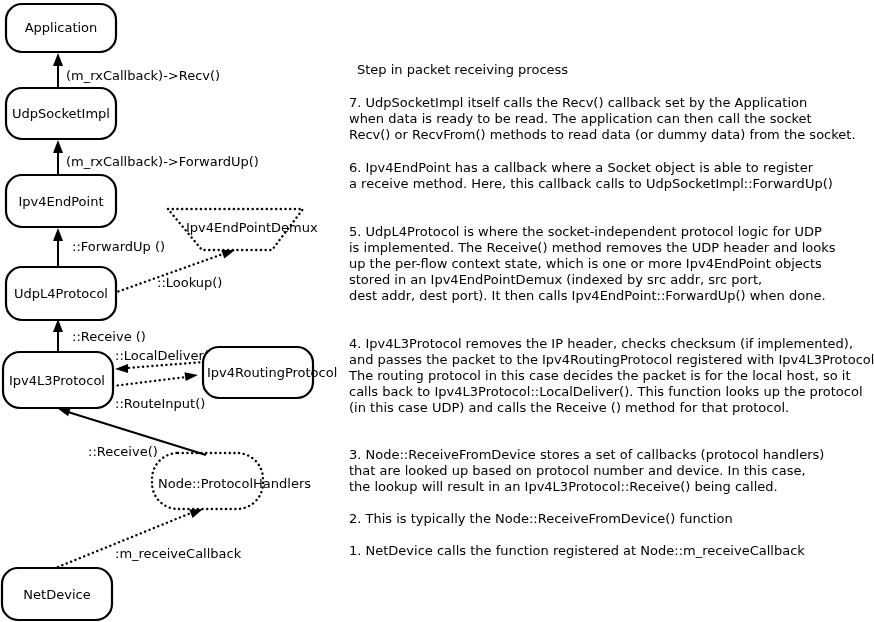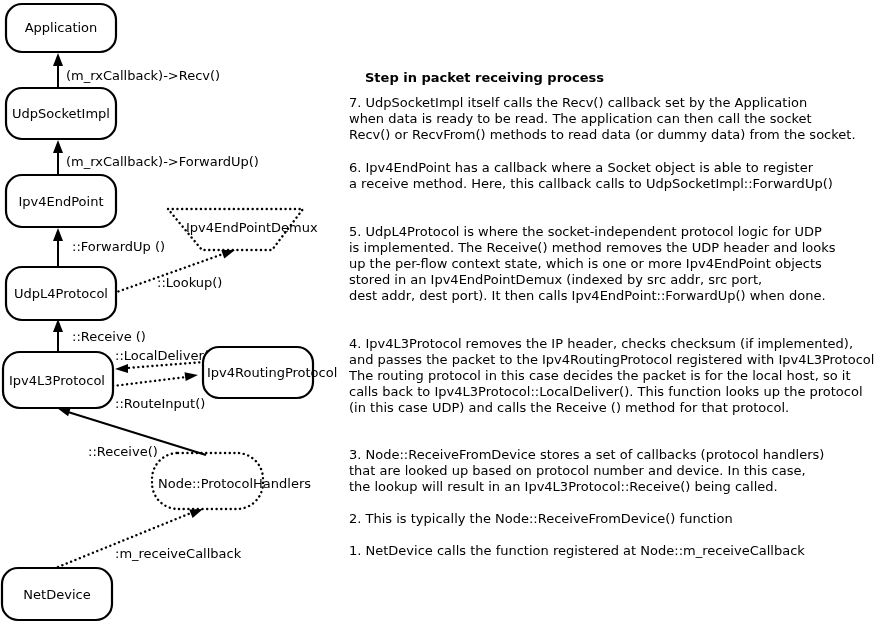--- a/index.html
+++ b/index.html
@@ -17,22 +17,22 @@
     font-size:13px;
     fill:#000000;
   }
   .node{fill:#ffffff;stroke:#000000;stroke-width:2.2;}
   .dotted-shape{fill:none;stroke:#000000;stroke-width:2.4;stroke-linecap:round;stroke-dasharray:0.1 4.6;}
   .edge{stroke:#000000;stroke-width:2;fill:none;}
   .edge-dotted{stroke:#000000;stroke-width:2.4;fill:none;stroke-linecap:round;stroke-dasharray:0.1 4.6;}
   .ah{fill:#000000;stroke:none;}
   .panel{position:absolute;left:0;top:0;width:874px;height:622px;}
   .panel-title{
-    position:absolute;left:357px;top:62px;margin:8px;
-    font-size:13px;font-weight:bold;line-height:16px;white-space:pre;
+    position:absolute;left:357px;top:62px;margin:0;
+    font-size:13px;font-weight:normal;line-height:16px;white-space:pre;
   }
   .step{
     position:absolute;left:349px;margin:0;width:530px;
     font-size:13px;line-height:16px;white-space:pre-line;
   }
   .s7{top:95px}.s6{top:160px}.s5{top:224px}.s4{top:336px}.s3{top:447px}.s2{top:511px}.s1{top:543px}
 </style>
 </head>
 <body>
 

